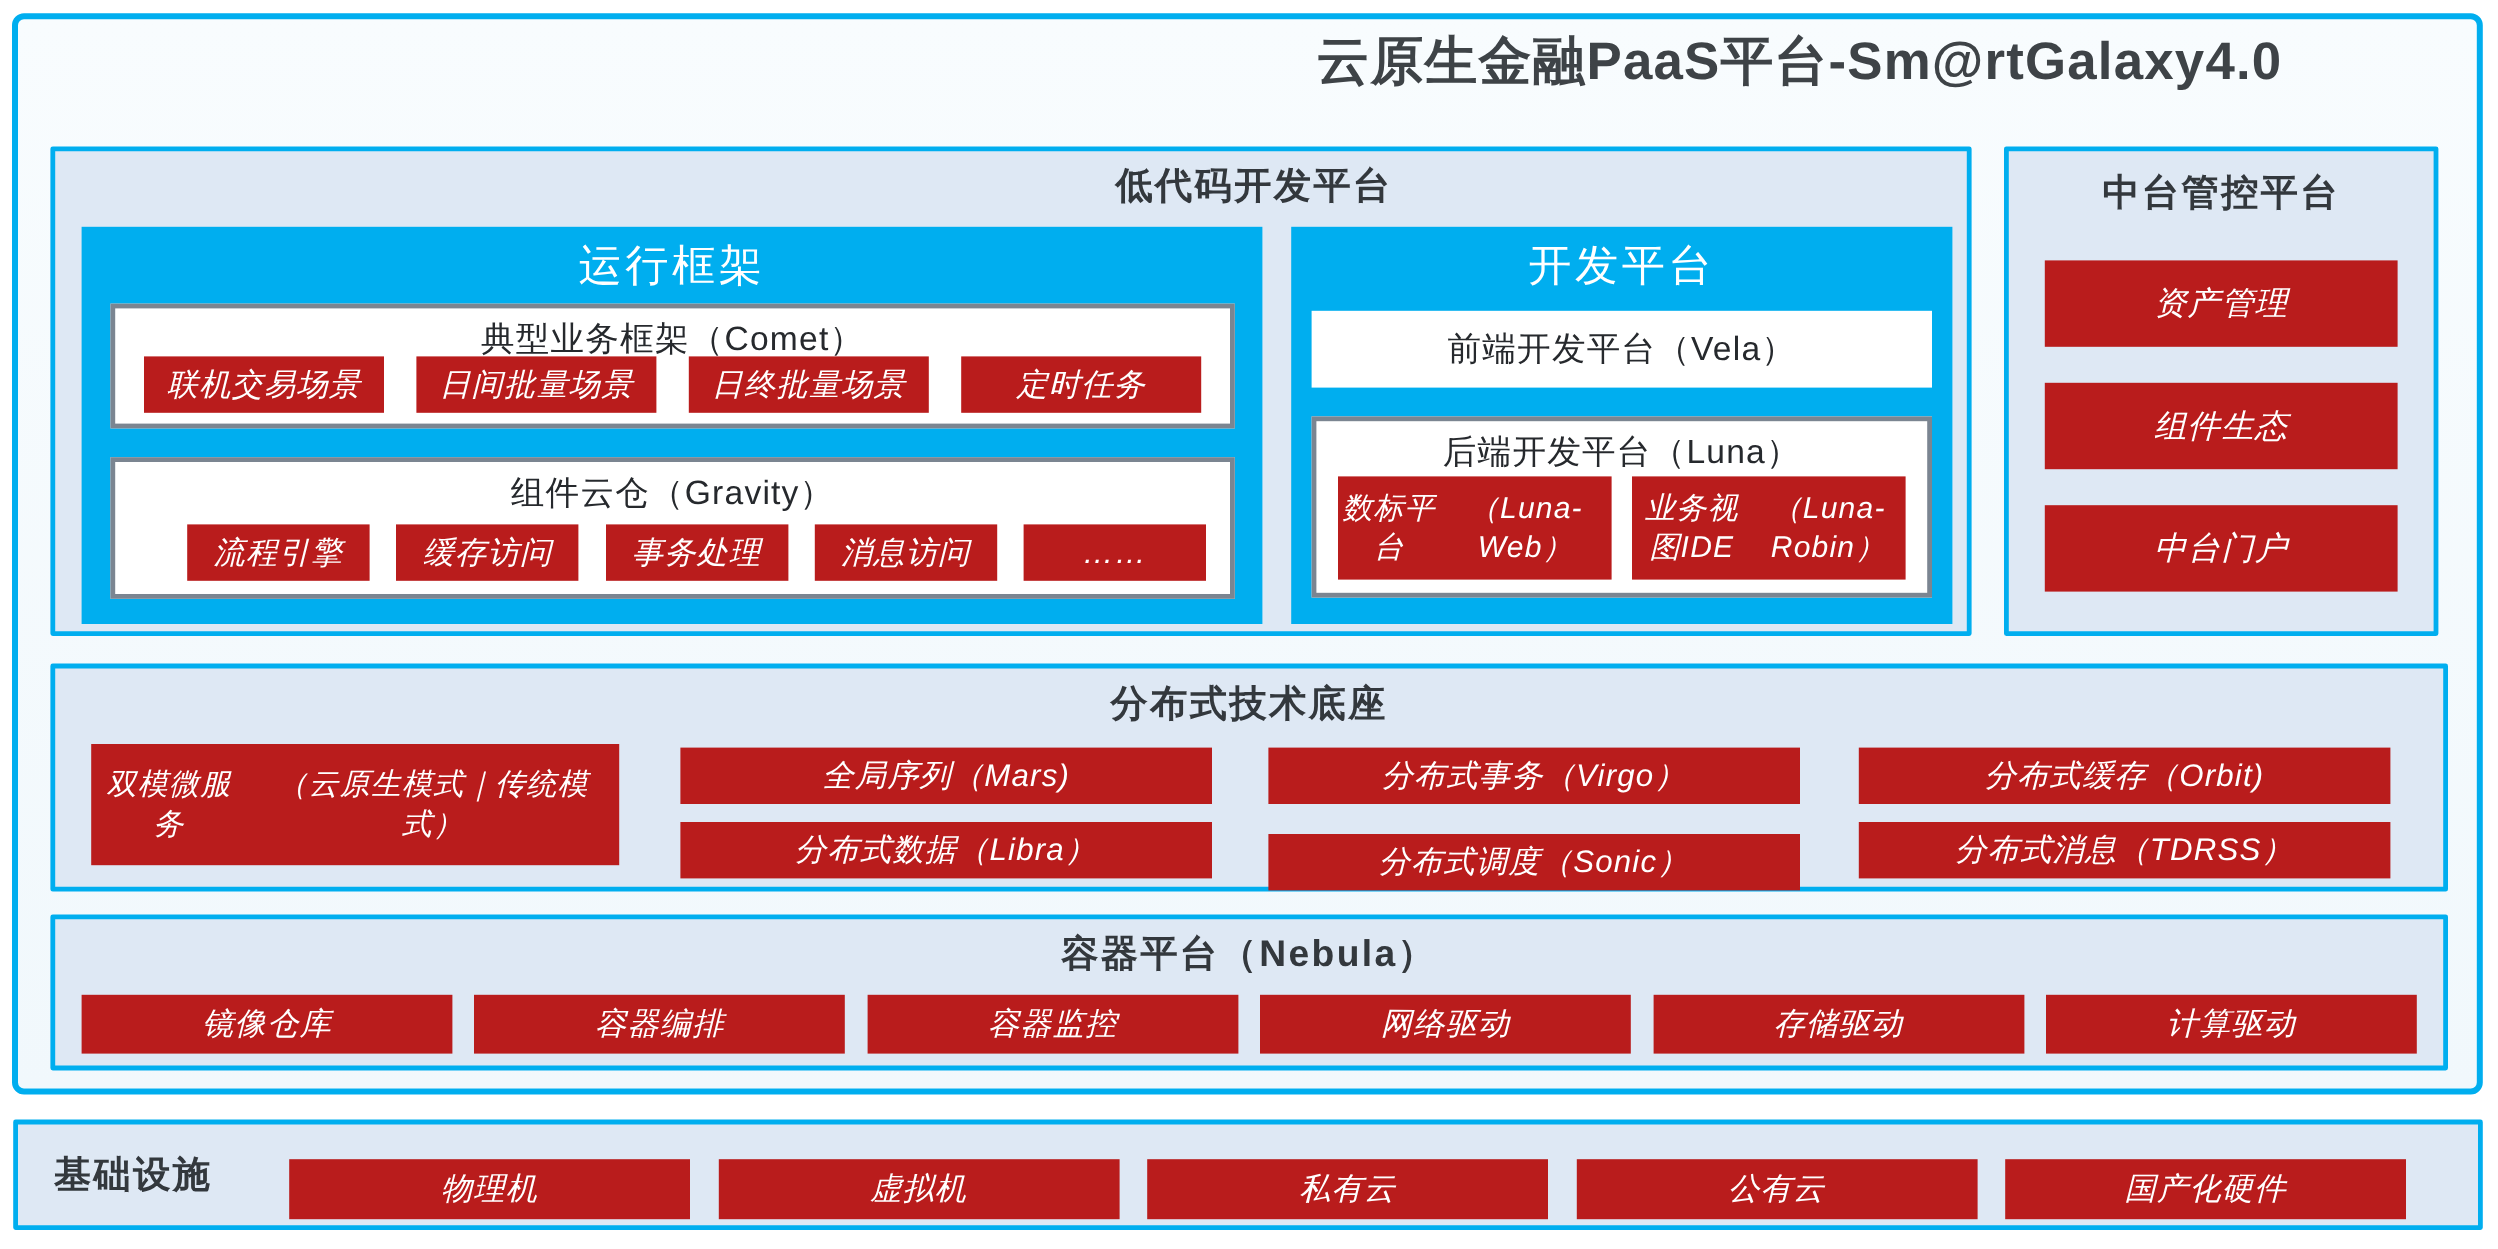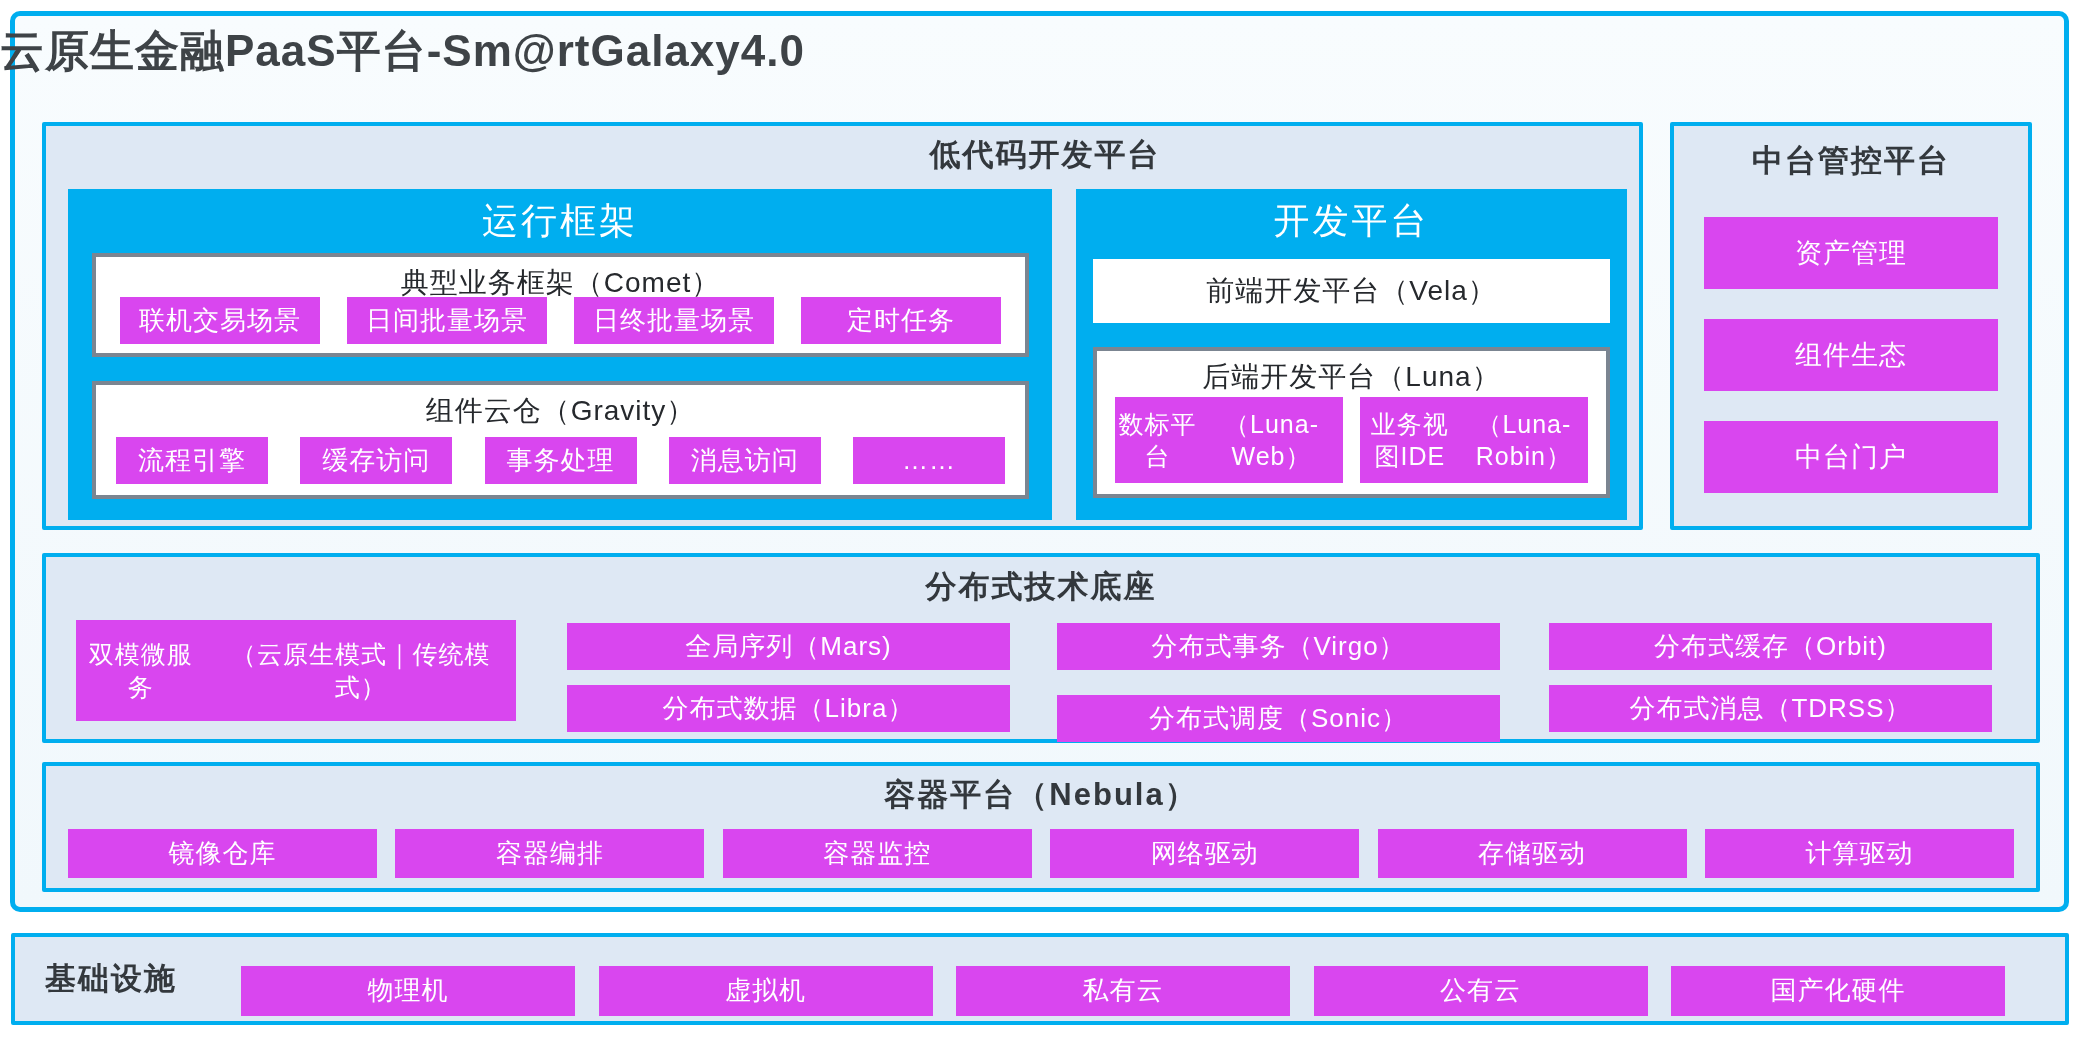--- a/index.html
+++ b/index.html
@@ -6,21 +6,21 @@
   .canvas{
     position:relative;width:2082px;height:1041px;background:#ffffff;overflow:hidden;
     font-family:"Liberation Sans","DejaVu Sans",sans-serif;
   }
   .outer{
     position:absolute;left:10px;top:11px;width:2059px;height:901px;box-sizing:border-box;
     border:5px solid #00AEEF;border-radius:10px;
     background:linear-gradient(180deg,#f8fcfe 0%,#f1f8fc 100%);
   }
   .main-title{
-    position:absolute;left:0;top:22px;width:1902px;text-align:left;
+    position:absolute;left:0;top:22px;width:1902px;text-align:right;
     font-size:44px;font-weight:bold;color:#3E4347;letter-spacing:1px;
   }
   .panel{
     position:absolute;box-sizing:border-box;border:4px solid #00AEEF;background:#DEE8F4;
     border-radius:2px;
   }
   .band-title{
     text-align:center;font-size:31px;font-weight:bold;color:#33383D;letter-spacing:2px;
   }
   .lowcode{left:42px;top:122px;width:1601px;height:408px;}
@@ -38,26 +38,26 @@
   .box-title{
     text-align:center;font-size:28px;color:#26292D;margin-top:7px;letter-spacing:1px;
   }
   .comet{left:24px;top:64px;width:937px;height:104px;}
   .gravity{left:24px;top:192px;width:937px;height:118px;}
   .chip-row{
     position:absolute;left:0;right:0;bottom:9px;display:flex;
     justify-content:space-between;align-items:stretch;
   }
   .chip{
-    background:#d946ef;color:#ffffff;display:flex;align-items:center;justify-content:center;
-    text-align:center;font-size:26px;letter-spacing:1px;
+    background:#b91c1c;color:#ffffff;display:flex;align-items:center;justify-content:center;
+    text-align:center;font-size:26px;letter-spacing:1px;font-style:italic;
   }
   .comet .chip-row{padding:0 24px;}
   .comet .chip{width:200px;height:47px;}
-  .gravity .chip-row{padding:0 20px;bottom:11px;}
+  .gravity .chip-row{padding:0 20px;bottom:11px;margin-left:40px;}
   .gravity .chip{width:152px;height:47px;}
   .vela{left:17px;top:70px;width:517px;height:64px;border:none;display:flex;align-items:center;justify-content:center;}
   .vela .box-title{margin-top:0;}
   .luna{left:17px;top:158px;width:517px;height:151px;}
   .luna .chip-row{padding:0 18px;bottom:11px;}
   .chip.two{line-height:1.3;font-size:25px;}
   .luna .chip{width:228px;height:86px;}
   .mid{left:1670px;top:122px;width:362px;height:408px;}
   .mid-title{margin-top:14px;}
   .mid-chips{position:absolute;left:30px;right:30px;top:91px;display:flex;flex-direction:column;gap:30px;}

